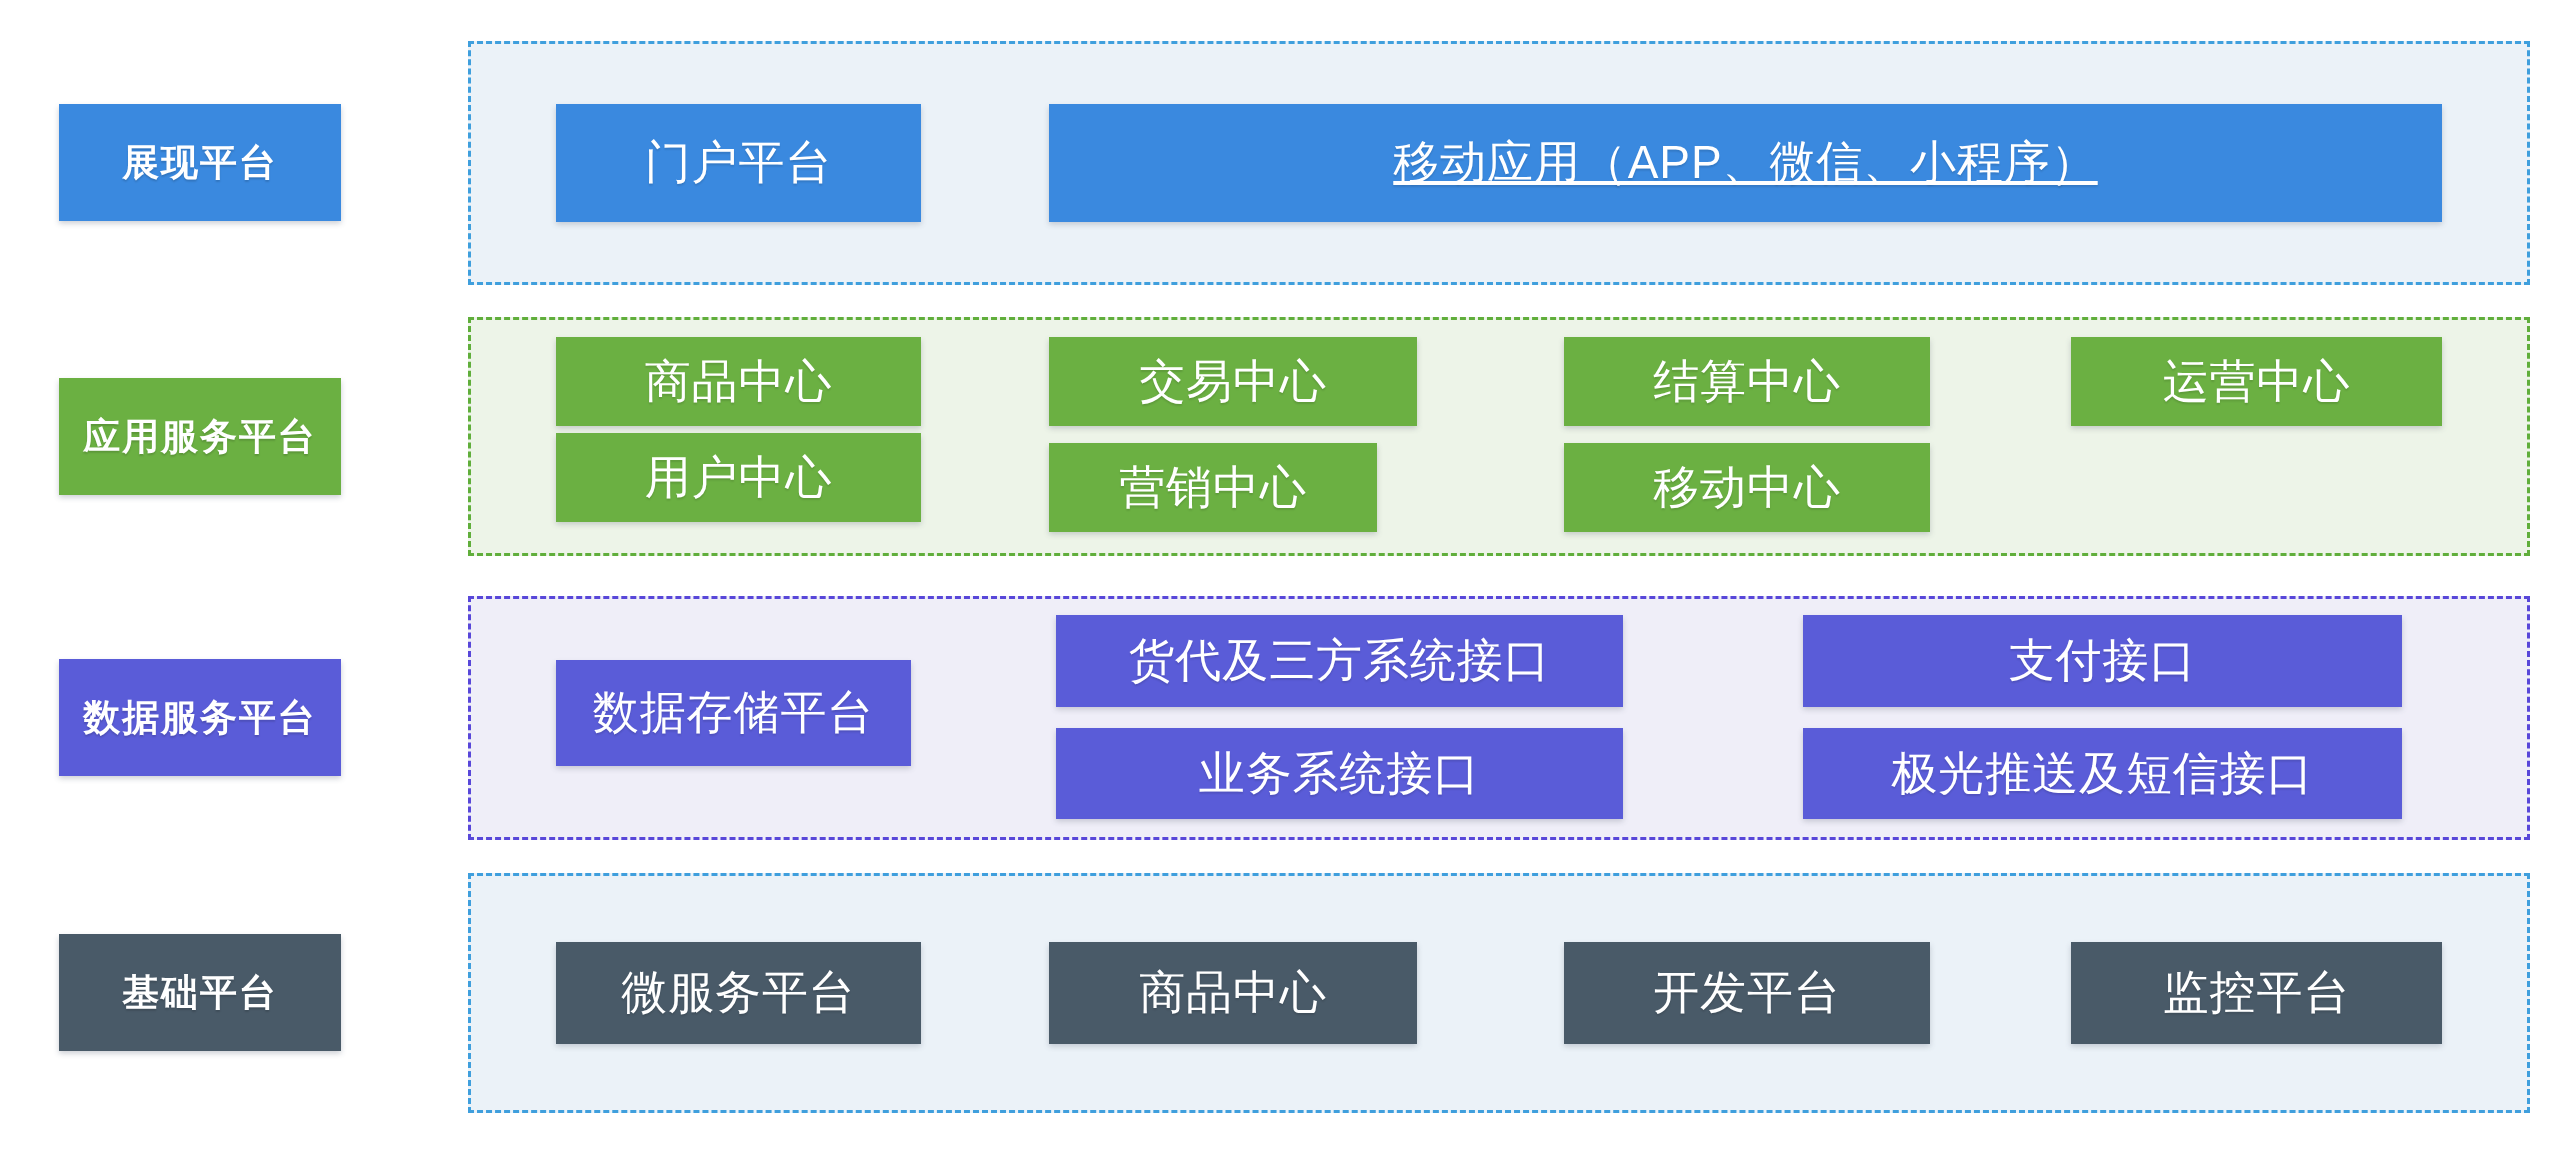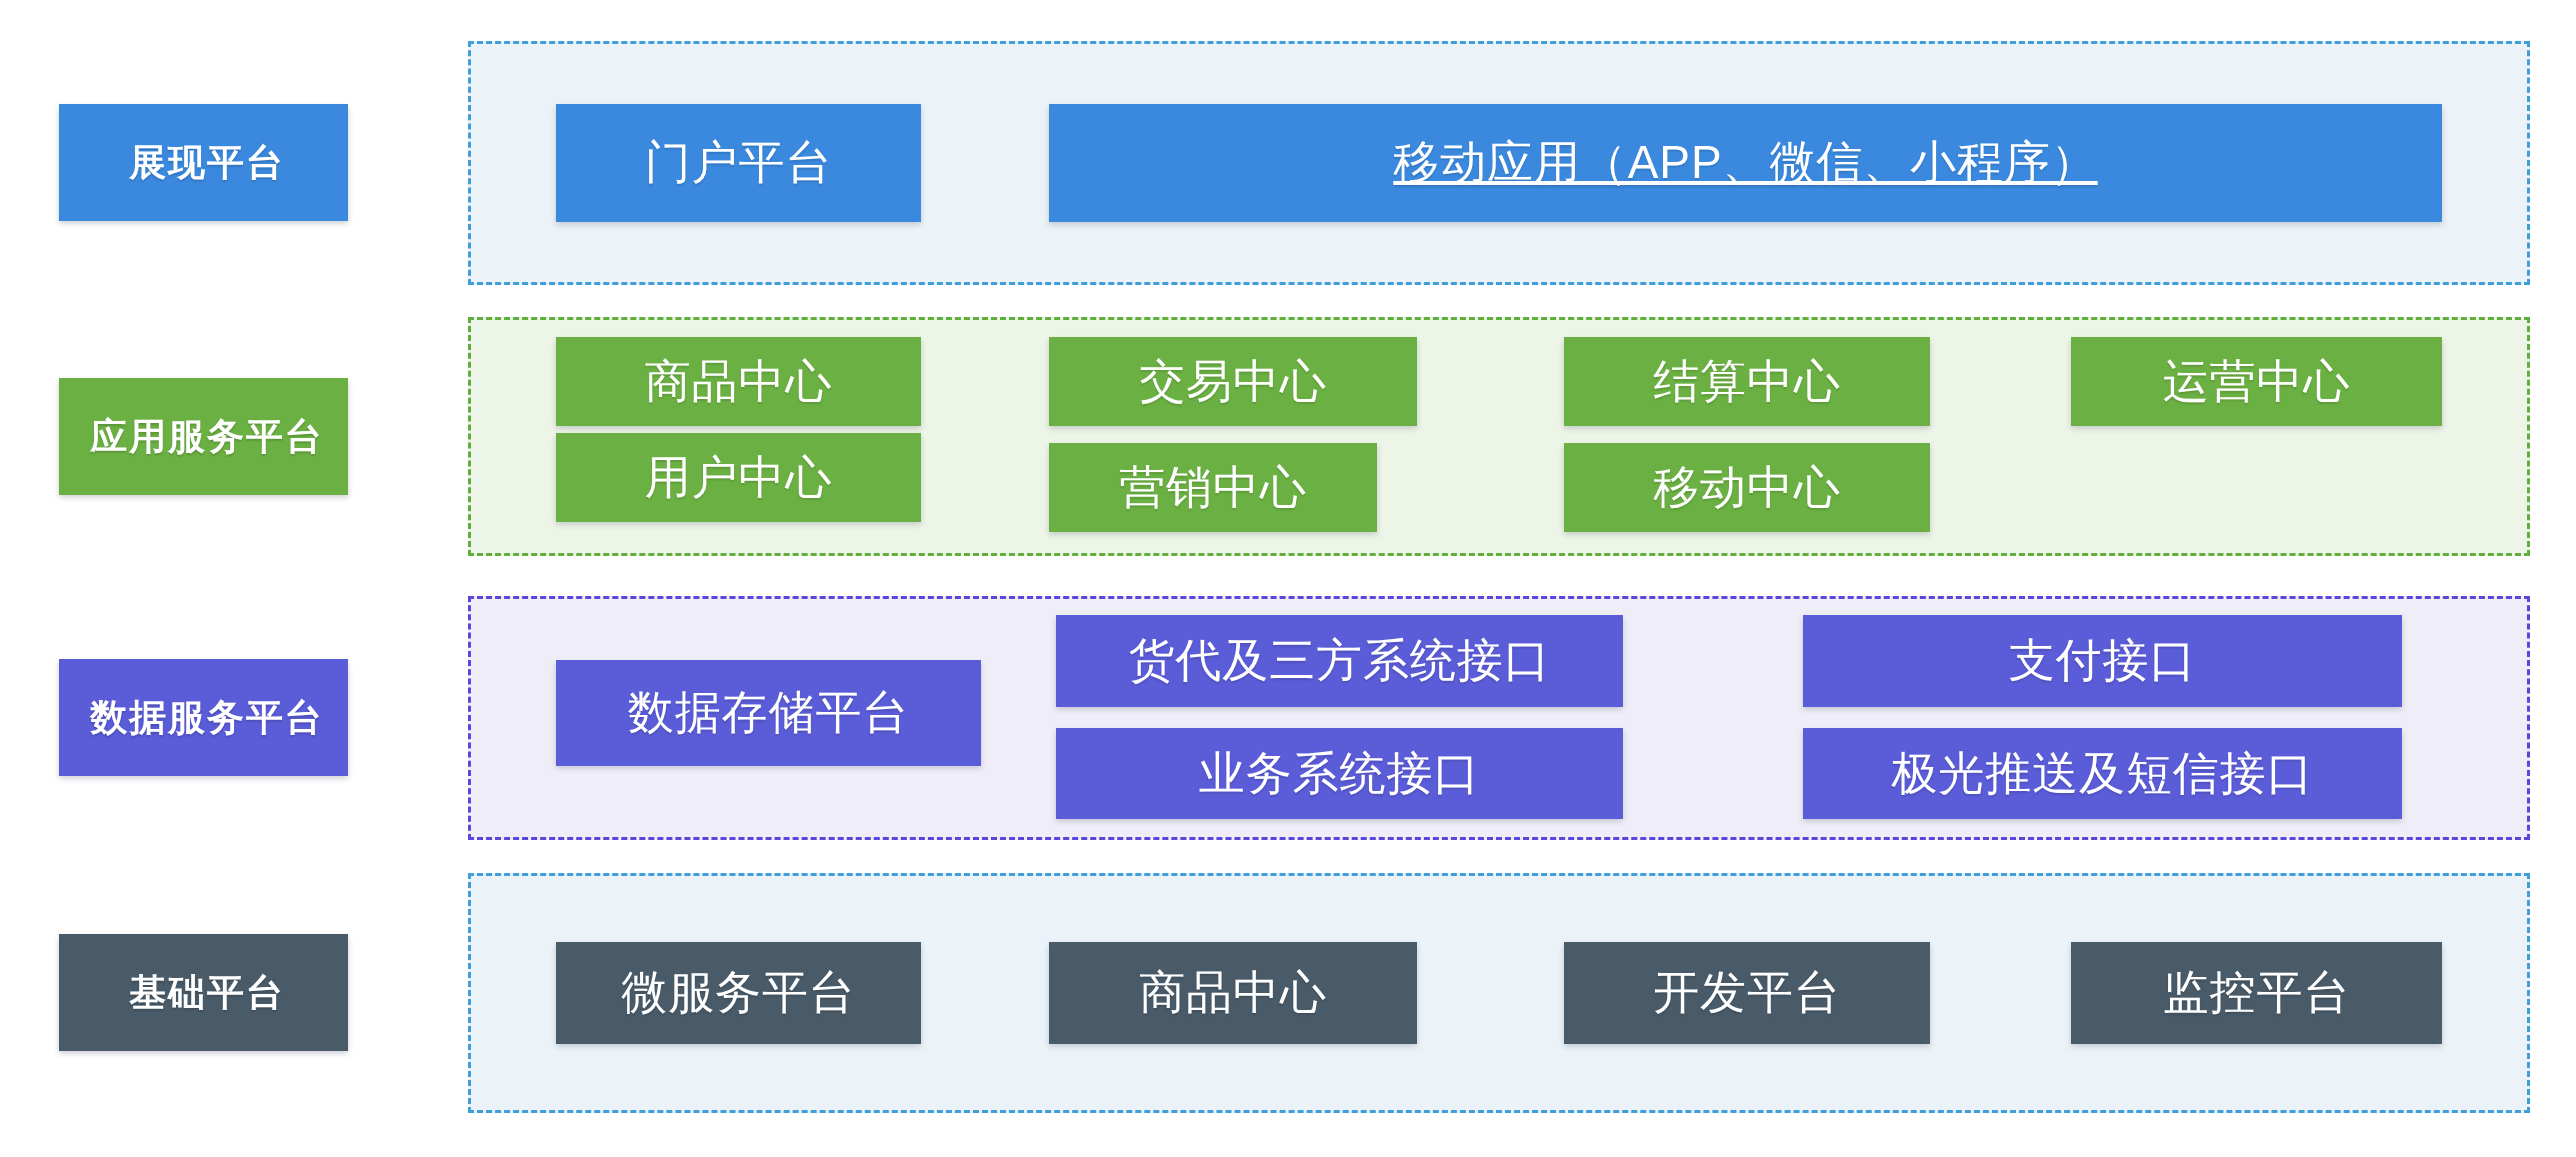--- a/index.html
+++ b/index.html
@@ -21,21 +21,20 @@
   .band-green {border-color:var(--green_border,#60ae3b); background:var(--green_fill,#edf4e8);}
   .band-purple{border-color:var(--purple_border,#5847d9);background:var(--purple_fill,#efeef8);}
   
   .rowlabel{
     position:absolute;
     left:59px;width:282px;height:117px;
     display:flex;align-items:center;justify-content:center;
     color:#ffffff;font-size:37px;font-weight:bold;letter-spacing:1.9px;
     box-shadow:0 2.8px 5.6px rgba(70,80,100,.28);
     text-shadow:0 1.9px 1.9px rgba(0,0,0,.15);
-    padding-left:7px;
   }
   
   .node{
     position:absolute;
     display:flex;align-items:center;justify-content:center;
     color:#ffffff;font-size:46px;letter-spacing:0.9px;
     box-shadow:0 2.8px 5.6px rgba(70,80,100,.25);
     text-shadow:0 1.9px 1.9px rgba(0,0,0,.12);
   }
   .c-blue  {background:var(--blue,#3a89df);}
@@ -66,21 +65,21 @@
   </div>
 
   <div class="node c-green" style="left:556px;top:337px;width:365px;height:89px">商品中心</div>
   <div class="node c-green" style="left:1049px;top:337px;width:368px;height:89px">交易中心</div>
   <div class="node c-green" style="left:1564px;top:337px;width:366px;height:89px">结算中心</div>
   <div class="node c-green" style="left:2071px;top:337px;width:371px;height:89px">运营中心</div>
   <div class="node c-green" style="left:556px;top:433px;width:365px;height:89px">用户中心</div>
   <div class="node c-green" style="left:1049px;top:443px;width:328px;height:89px">营销中心</div>
   <div class="node c-green" style="left:1564px;top:443px;width:366px;height:89px">移动中心</div>
 
-  <div class="node c-purple" style="left:556px;top:660px;width:425px;height:106px">数据存储平台</div>
+  <div class="node c-purple" style="left:556px;top:660px;width:355px;height:106px">数据存储平台</div>
   <div class="node c-purple" style="left:1056px;top:615px;width:567px;height:92px">货代及三方系统接口</div>
   <div class="node c-purple" style="left:1803px;top:615px;width:599px;height:92px">支付接口</div>
   <div class="node c-purple" style="left:1056px;top:728px;width:567px;height:91px">业务系统接口</div>
   <div class="node c-purple" style="left:1803px;top:728px;width:599px;height:91px">极光推送及短信接口</div>
 
   <div class="node c-dark" style="left:556px;top:942px;width:365px;height:102px">微服务平台</div>
   <div class="node c-dark" style="left:1049px;top:942px;width:368px;height:102px">商品中心</div>
   <div class="node c-dark" style="left:1564px;top:942px;width:366px;height:102px">开发平台</div>
   <div class="node c-dark" style="left:2071px;top:942px;width:371px;height:102px">监控平台</div>
 

